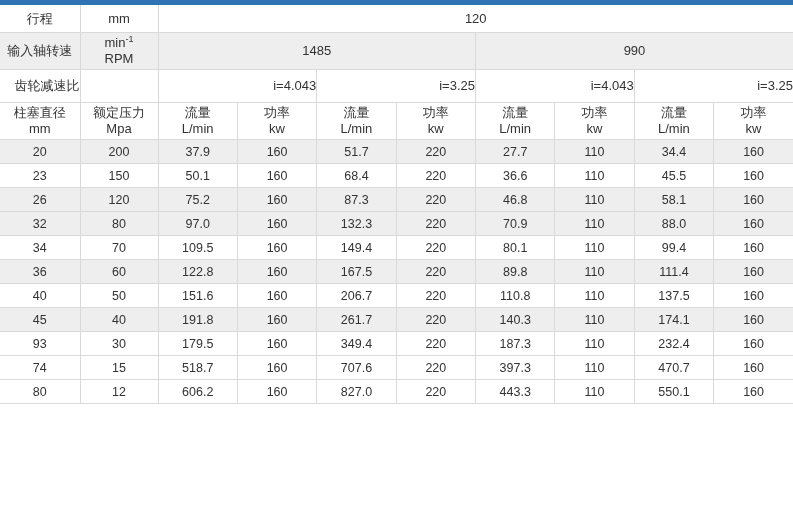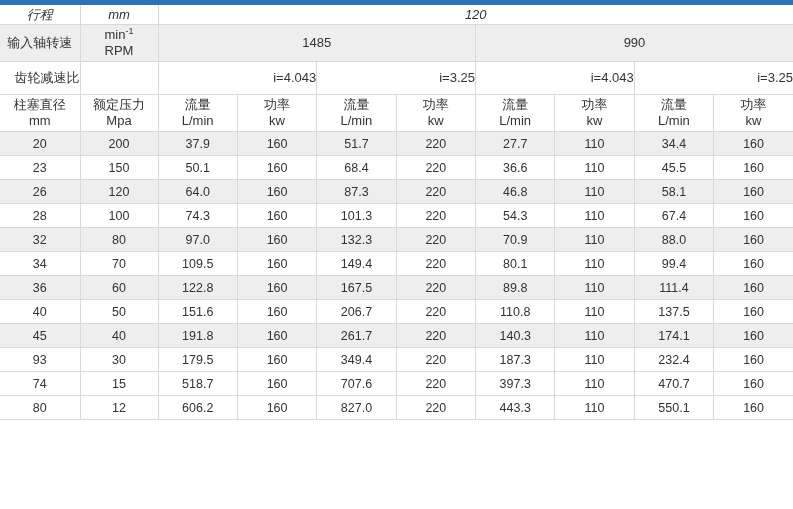--- a/index.html
+++ b/index.html
@@ -16,21 +16,21 @@
   col.c-label{width:80px;}
   col.c-unit{width:78px;}
   td{
     text-align:center;vertical-align:middle;
     border-bottom:1px solid #d9d9d9;
     padding:0;line-height:16px;
     overflow:hidden;white-space:nowrap;
   }
   td + td{border-left:1px solid #d9d9d9;}
   tr.stripe td{background:#eeeeee;}
-  tr.r-stroke td{height:19px;font-style:italic;}
+  tr.r-stroke td{height:27px;}
   tr.r-input td{height:36px;}
   tr.r-gear td{height:32px;text-align:right;}
   tr.r-pump td{height:29px;}
   tr.r-head td{height:36px;}
   tr.r-data td{height:23px;font-size:12.5px;}
   sup{font-size:9px;line-height:0;}
   .l1,.l2{display:block;}
 </style>
 </head>
 <body>
@@ -127,39 +127,27 @@
         <td>68.4</td>
         <td>220</td>
         <td>36.6</td>
         <td>110</td>
         <td>45.5</td>
         <td>160</td>
       </tr>
       <tr class="r-data stripe">
         <td>26</td>
         <td>120</td>
-        <td>64.0</td>
+        <td>75.2</td>
         <td>160</td>
         <td>87.3</td>
         <td>220</td>
         <td>46.8</td>
         <td>110</td>
         <td>58.1</td>
-        <td>160</td>
-      </tr>
-      <tr class="r-data">
-        <td>28</td>
-        <td>100</td>
-        <td>74.3</td>
-        <td>160</td>
-        <td>101.3</td>
-        <td>220</td>
-        <td>54.3</td>
-        <td>110</td>
-        <td>67.4</td>
         <td>160</td>
       </tr>
       <tr class="r-data stripe">
         <td>32</td>
         <td>80</td>
         <td>97.0</td>
         <td>160</td>
         <td>132.3</td>
         <td>220</td>
         <td>70.9</td>

